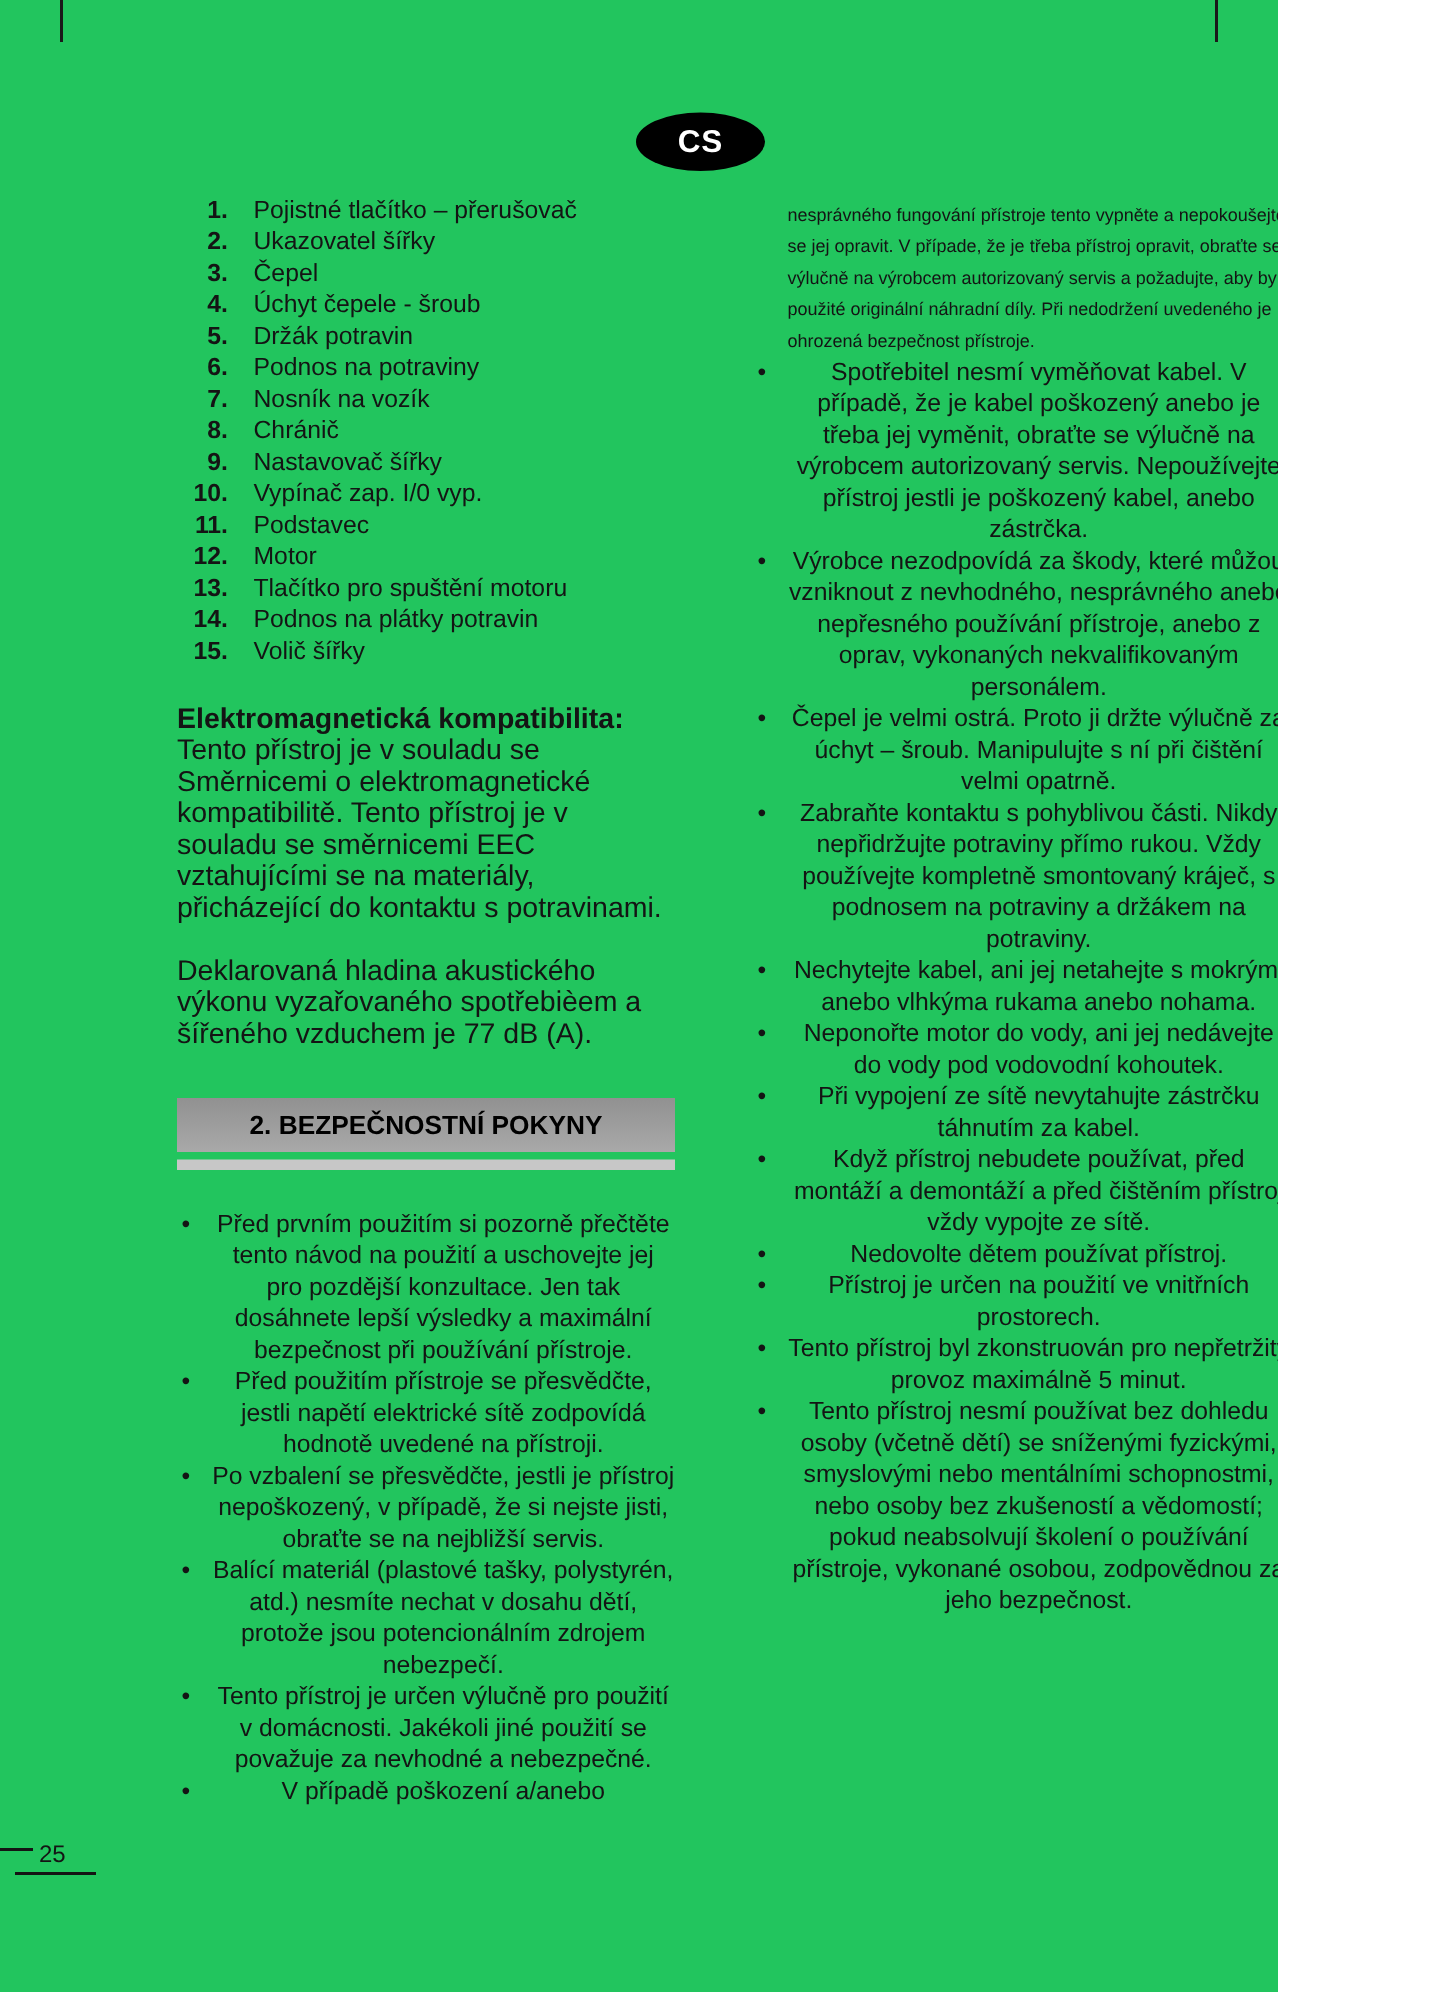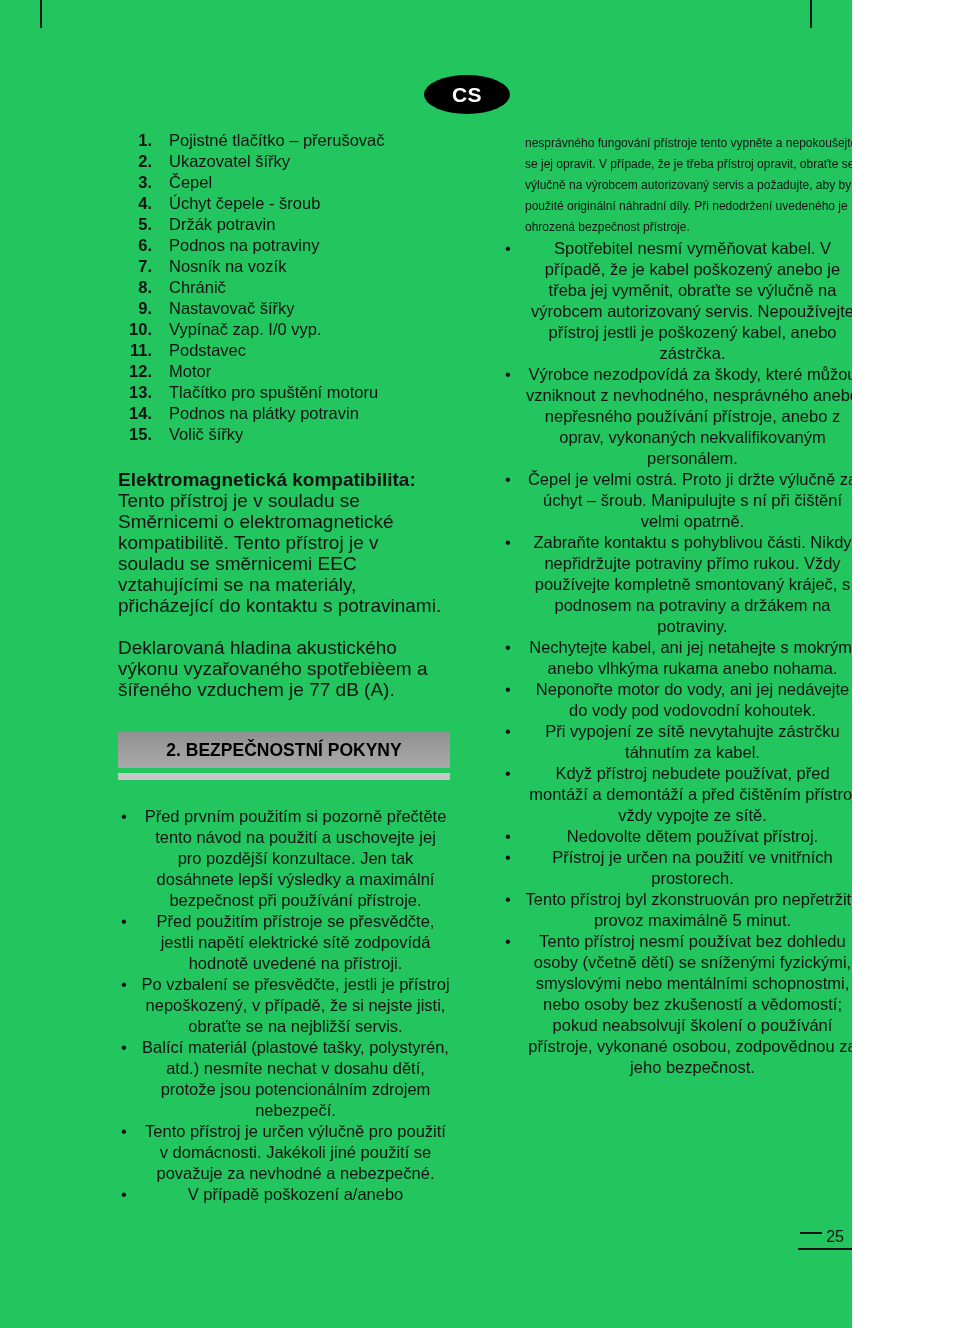--- a/index.html
+++ b/index.html
@@ -45,21 +45,21 @@
   .para { font-size:19px; line-height:21px; margin-bottom:21px; }
   .para b { font-weight:bold; }
 
   .bullets { list-style:none;text-align:center; }
   .bullets li { position:relative; padding-left:23px; font-size:16.5px; line-height:21px; }
   .bullets li::before { content:"\2022"; position:absolute; left:3px; top:0; }
 
   .cont { font-size:12px; line-height:21px; padding-left:23px; }
 
   .footer { position:absolute; top:1228px; left:0; right:0;
-            display:flex; flex-direction:column; align-items:flex-end; }
+            display:flex; flex-direction:column; align-items:flex-start; }
   .pn-row { display:flex; align-items:flex-start; }
   .pn-dash { width:22px; height:2px; background:#141414; margin-top:4px; }
   .pn { font-size:16px; line-height:18px; padding:0 8px 2px 4px; }
   .pn-under { width:54px; height:2px; background:#141414; margin-left:10px; }
 </style>
 </head>
 <body>
 
 <div class="page">
   <div class="crop-mark left"></div>

